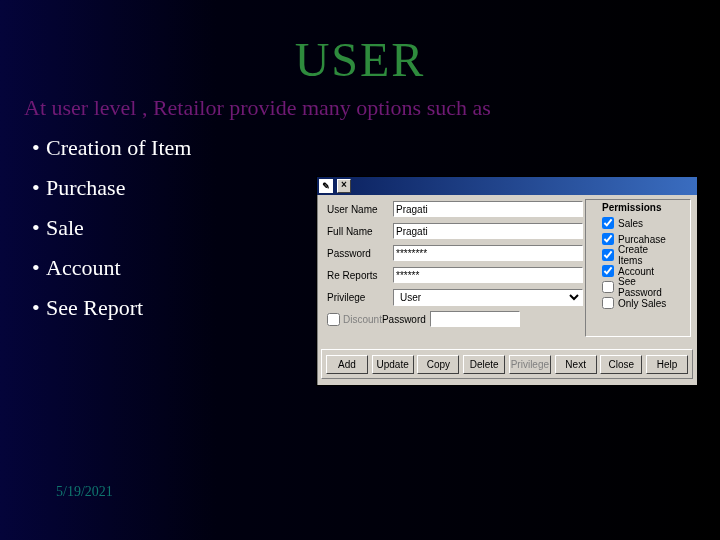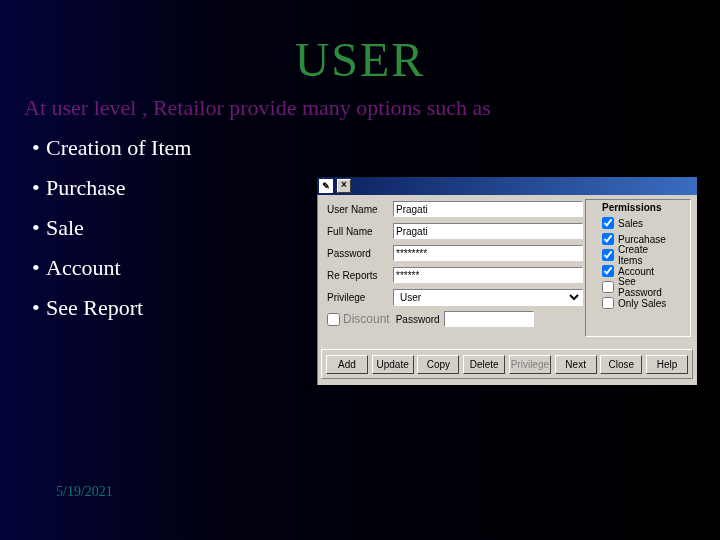--- a/index.html
+++ b/index.html
@@ -93,21 +93,21 @@
     flex:1; height:16px;
     font-size:10px;
     background:#fff;
     border:1px solid #808080;
     border-right-color:#fff; border-bottom-color:#fff;
     padding:0 2px;
     font-family: Tahoma, Arial, sans-serif;
   }
   .row select { height:17px; }
   .discount-cb { margin:0 3px 0 0; }
-  .discount-lbl { color:#808080; font-size:12px; margin-right:6px; }
+  .discount-lbl { color:#808080; font-size:10px; }
   .pw-lbl { font-size:10px; margin-right:4px; }
 
   .perms {
     position:absolute;
     top:22px; left:268px;
     width:106px; height:138px;
     border:1px solid #808080;
     border-right-color:#fff; border-bottom-color:#fff;
     padding:2px 16px;
   }

